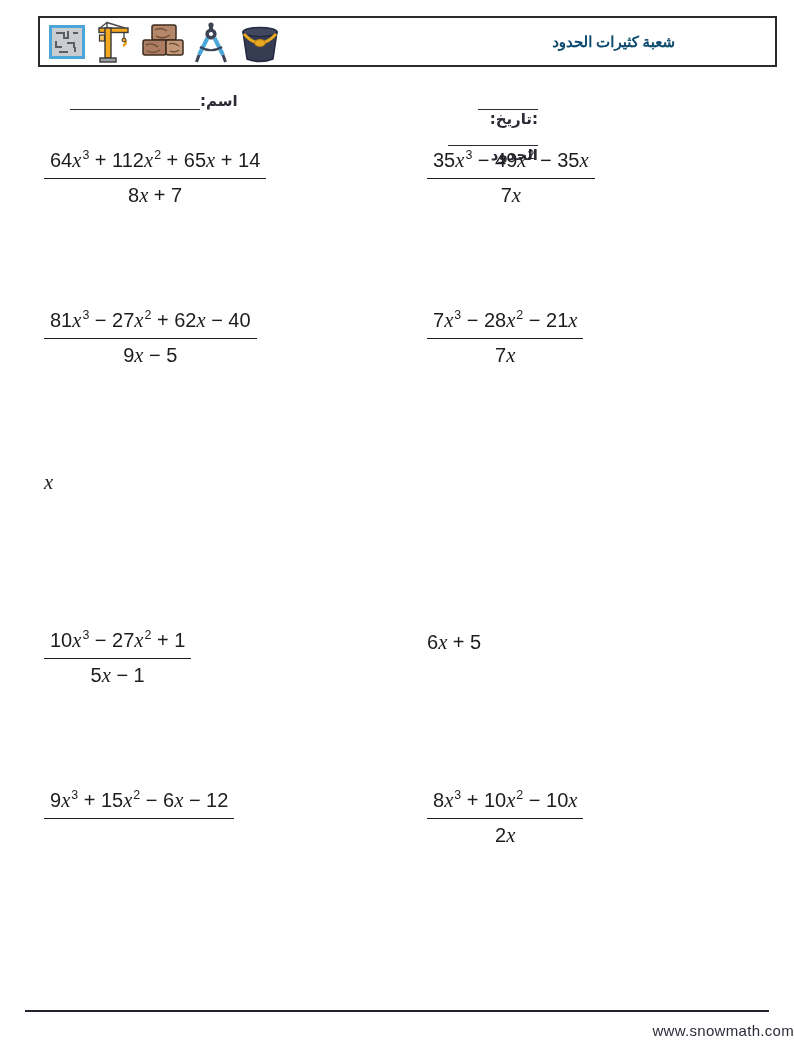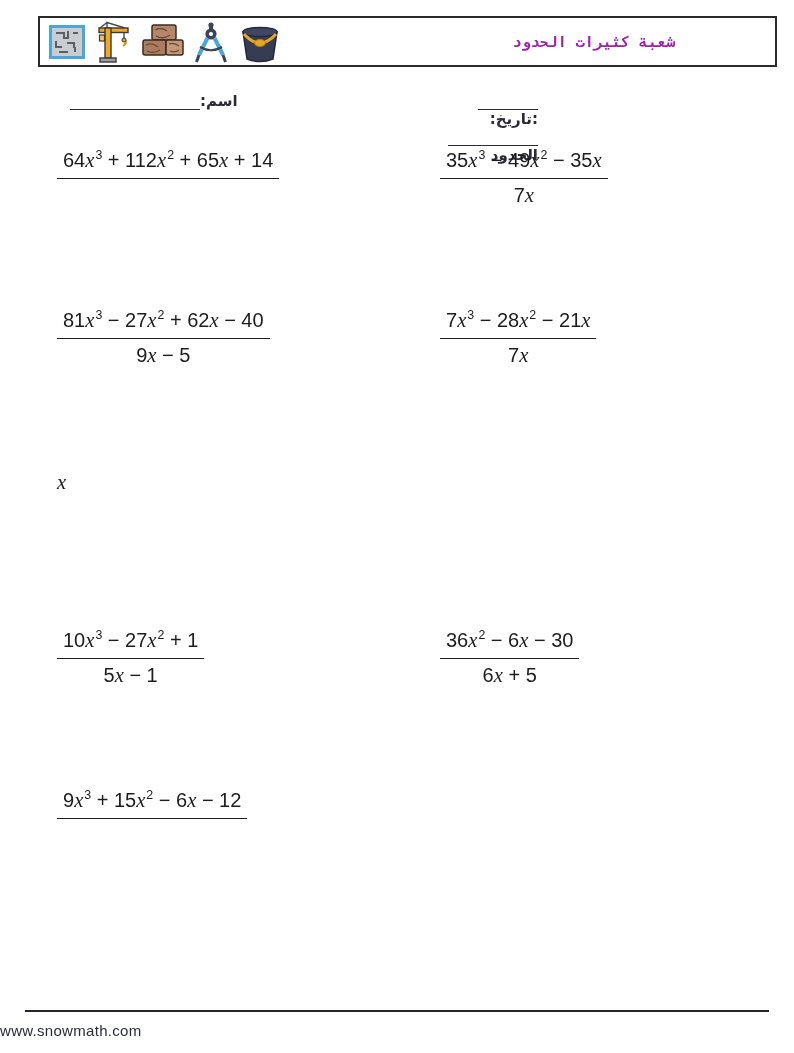--- a/index.html
+++ b/index.html
@@ -12,58 +12,58 @@
     position:absolute;left:38px;top:16px;width:739px;height:51px;
     border:2px solid #2b2b2b;box-sizing:border-box;background:#fff;
   }
   .icons-row{
     position:absolute;left:7px;top:50%;transform:translateY(-50%);
     display:flex;align-items:center;gap:7px;
   }
   .icons-row svg{display:block;}
   .header-title{
     position:absolute;right:100px;top:50%;transform:translateY(-50%);
-    font-family:Liberation Mono, monospace;font-size:15px;font-weight:700;color:#a21caf;
+    font-family:Liberation Serif, serif;font-size:15px;font-weight:700;color:#0c4a6e;
     direction:rtl;white-space:nowrap;
   }
   
   .field-row{
     position:absolute;display:flex;align-items:flex-end;
     font-family:"DejaVu Sans", sans-serif;font-size:15px;font-weight:600;color:#2b2b35;
     direction:ltr;
     justify-content:flex-end;
   }
   .name-row{left:70px;top:92px;}
   .date-row{left:448px;top:92px;flex-direction:column;}
   .uline{display:inline-block;height:17px;border-bottom:1.6px solid #2b2b35;}
   .u-name{width:130px;}
   .u-date{width:60px;}
   .u-result{width:90px;}
   .field-label{line-height:1.2;white-space:nowrap;}
   
   .problems{
-    position:absolute;left:57px;top:146px;
+    position:absolute;left:44px;top:146px;
     display:grid;grid-template-columns:383px auto;grid-auto-rows:160px;
     justify-items:start;align-items:start;
   }
   .frac{
     display:inline-block;text-align:center;
     font-size:20px;color:#1d1d20;font-family:"Liberation Sans", sans-serif;
   }
   .frac .num{padding:0 6px 3px;border-bottom:1.7px solid #1d1d20;line-height:1.4;white-space:nowrap;}
   .frac .den{padding-top:3px;line-height:1.3;white-space:nowrap;}
   .vx{font-family:"Liberation Serif", serif;font-style:italic;font-size:1.03em;}
   .frac sup{font-size:0.62em;line-height:0;vertical-align:super;margin-left:1px;}
   
   .footer-line{
     position:absolute;left:25px;top:1010px;width:744px;height:0;
     border-top:2px solid #22252e;
   }
   .footer-url{
-    position:absolute;left:0;top:1022px;width:100%;text-align:left;
+    position:absolute;left:0;top:1022px;width:100%;text-align:right;
     font-size:15px;letter-spacing:0.3px;color:#2a2d38;
     font-family:"Liberation Sans", sans-serif;
   }
 </style>
 </head>
 <body>
 
 <div class="header-box">
   <div class="icons-row">
     <svg width="40" height="42" viewBox="0 0 40 42">
@@ -115,25 +115,26 @@
 </div>
 
 <div class="field-row date-row">
   <span class="uline u-date"></span>
   <span class="field-label">:تاريخ:</span>
   <span class="uline u-result"></span>
   <span class="field-label">الحدود</span>
 </div>
 
 <div class="problems">
-    <div><div class="frac"><div class="num">64<span class="vx">x</span><sup>3</sup> + 112<span class="vx">x</span><sup>2</sup> + 65<span class="vx">x</span> + 14</div></div></div>
+    <div><div class="frac"><div class="num">64<span class="vx">x</span><sup>3</sup> + 112<span class="vx">x</span><sup>2</sup> + 65<span class="vx">x</span> + 14</div><div class="den">8<span class="vx">x</span> + 7</div></div></div>
     <div><div class="frac"><div class="num">35<span class="vx">x</span><sup>3</sup> − 49<span class="vx">x</span><sup>2</sup> − 35<span class="vx">x</span></div><div class="den">7<span class="vx">x</span></div></div></div>
     <div><div class="frac"><div class="num">81<span class="vx">x</span><sup>3</sup> − 27<span class="vx">x</span><sup>2</sup> + 62<span class="vx">x</span> − 40</div><div class="den">9<span class="vx">x</span> − 5</div></div></div>
     <div><div class="frac"><div class="num">7<span class="vx">x</span><sup>3</sup> − 28<span class="vx">x</span><sup>2</sup> − 21<span class="vx">x</span></div><div class="den">7<span class="vx">x</span></div></div></div>
     <div><div class="frac"><div class="den"><span class="vx">x</span></div></div></div>
     <div><div class="frac"></div></div>
     <div><div class="frac"><div class="num">10<span class="vx">x</span><sup>3</sup> − 27<span class="vx">x</span><sup>2</sup> + 1</div><div class="den">5<span class="vx">x</span> − 1</div></div></div>
-    <div><div class="frac"><div class="num">36<span class="vx">x</span><sup>2</sup> − 6<span class="vx">x</span> − 30</div><div class="den">6<span class="vx">x</span> + 5</div></div></div>
+    <div><div class="frac"><div class="den">6<span class="vx">x</span> + 5</div></div></div>
     <div><div class="frac"><div class="num">9<span class="vx">x</span><sup>3</sup> + 15<span class="vx">x</span><sup>2</sup> − 6<span class="vx">x</span> − 12</div></div></div>
+    <div><div class="frac"><div class="num">8<span class="vx">x</span><sup>3</sup> + 10<span class="vx">x</span><sup>2</sup> − 10<span class="vx">x</span></div><div class="den">2<span class="vx">x</span></div></div></div>
   </div>
 
 <div class="footer-line"></div>
 <div class="footer-url">www.snowmath.com</div>
 
 </body></html>

